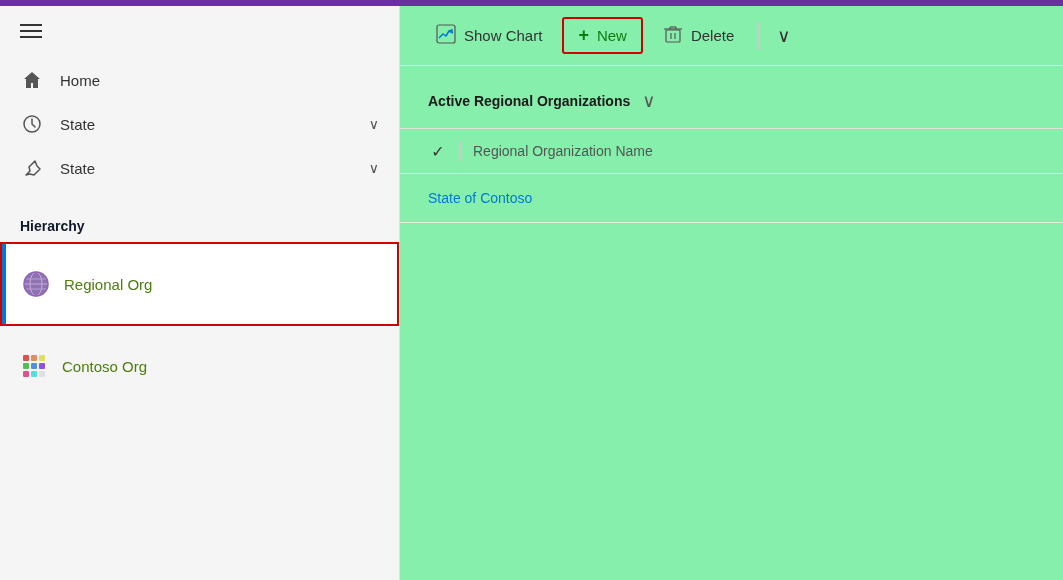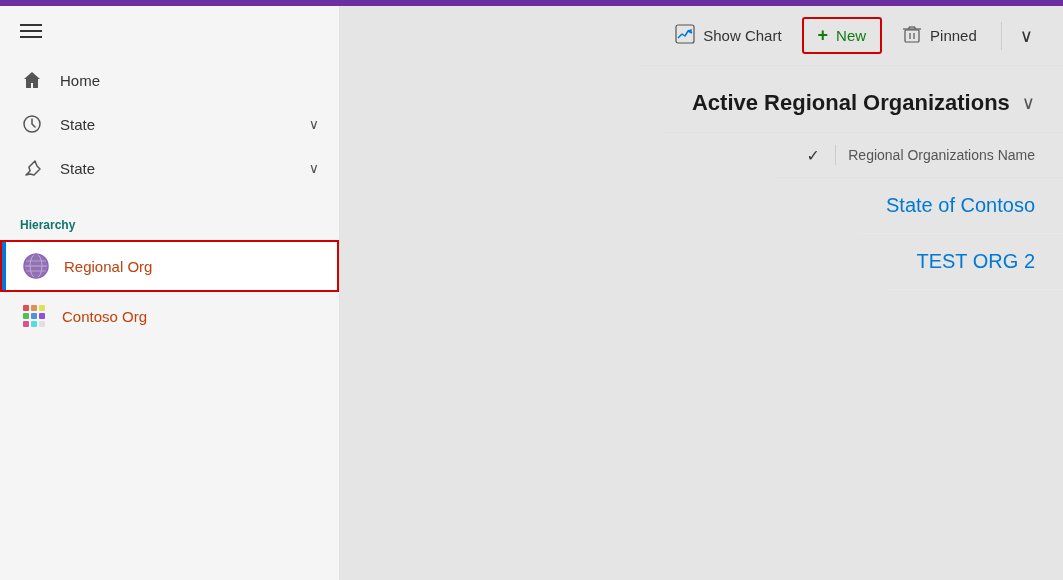--- a/index.html
+++ b/index.html
@@ -22,21 +22,21 @@
     }
 
     .main-layout {
       display: flex;
       flex: 1;
       overflow: hidden;
     }
 
     
     .sidebar {
-      width: 340px;
+      width: 400px;
       background: #f5f5f5;
       border-right: 1px solid #e0e0e0;
       display: flex;
       flex-direction: column;
       flex-shrink: 0;
     }
 
     .sidebar-header {
       padding: 18px 20px 10px 20px;
       display: flex;
@@ -86,31 +86,31 @@
       font-size: 15px;
     }
 
     .nav-chevron {
       color: #555;
       font-size: 14px;
     }
 
     .sidebar-section-label {
       padding: 18px 20px 8px 20px;
-      font-size: 12px;
+      font-size: 14px;
       font-weight: 700;
-      color: #0f766e;
+      color: #0f172a;
     }
 
     .hierarchy-item {
       display: flex;
       align-items: center;
-      padding: 10px 20px;
+      padding: 26px 20px;
       font-size: 15px;
-      color: #c2410c;
+      color: #4d7c0f;
       cursor: pointer;
       gap: 14px;
       position: relative;
     }
 
     .hierarchy-item.selected {
       background: #fff;
       border: 2px solid #d00000;
     }
 
@@ -138,22 +138,21 @@
       display: flex;
       align-items: center;
       justify-content: center;
     }
 
     
     .main-content {
       flex: 1;
       display: flex;
       flex-direction: column;
-      background: #e5e5e5;
-      align-items: flex-end;
+      background: #86efac;
     }
 
     
     .toolbar {
       height: 60px;
       border-bottom: 1px solid #e0e0e0;
       display: flex;
       align-items: center;
       padding: 0 20px;
       gap: 4px;
@@ -202,21 +201,21 @@
     
     .content-header {
       padding: 24px 28px 16px 28px;
       display: flex;
       align-items: center;
       gap: 12px;
       border-bottom: 1px solid #e0e0e0;
     }
 
     .content-title {
-      font-size: 22px;
+      font-size: 14px;
       font-weight: 700;
       color: #1a1a1a;
     }
 
     .content-title-chevron {
       font-size: 18px;
       color: #555;
     }
 
     
@@ -253,21 +252,21 @@
     
     .table-row {
       display: flex;
       align-items: center;
       padding: 16px 28px;
       border-bottom: 1px solid #e8e8e8;
       cursor: pointer;
     }
 
     .table-row-link {
-      font-size: 20px;
+      font-size: 14px;
       color: #0078d4;
       text-decoration: none;
     }
   </style>
 </head>
 <body>
 
 <div class="top-bar"></div>
 
 <div class="main-layout">
@@ -377,45 +376,42 @@
           <svg width="20" height="20" viewBox="0 0 20 20" fill="none">
             <rect x="3" y="6" width="14" height="12" rx="1" stroke="#555" stroke-width="1.2" fill="none"></rect>
             <line x1="1" y1="5" x2="19" y2="5" stroke="#555" stroke-width="1.2"></line>
             <line x1="7" y1="5" x2="7" y2="3" stroke="#555" stroke-width="1.2"></line>
             <line x1="13" y1="5" x2="13" y2="3" stroke="#555" stroke-width="1.2"></line>
             <line x1="7" y1="3" x2="13" y2="3" stroke="#555" stroke-width="1.2"></line>
             <line x1="8" y1="9" x2="8" y2="15" stroke="#555" stroke-width="1.2"></line>
             <line x1="12" y1="9" x2="12" y2="15" stroke="#555" stroke-width="1.2"></line>
           </svg>
         </span>
-        <span>Pinned</span>
+        <span>Delete</span>
       </button>
 
       <div class="toolbar-separator"></div>
 
       <button class="toolbar-more-btn">
         <span>∨</span>
       </button>
 
     </div>
 
     <div class="content-header">
       <span class="content-title">Active Regional Organizations</span>
       <span class="content-title-chevron">∨</span>
     </div>
 
     <div class="table-header">
       <div class="table-header-check">✓</div>
       <div class="table-header-divider"></div>
-      <span class="table-header-label">Regional Organizations Name</span>
+      <span class="table-header-label">Regional Organization Name</span>
     </div>
 
     <div class="table-row">
       <a class="table-row-link">State of Contoso</a>
     </div>
 
-    <div class="table-row">
-      <a class="table-row-link">TEST ORG 2</a>
-    </div>
 
   </div>
 
 </div>
 
 </body></html>

